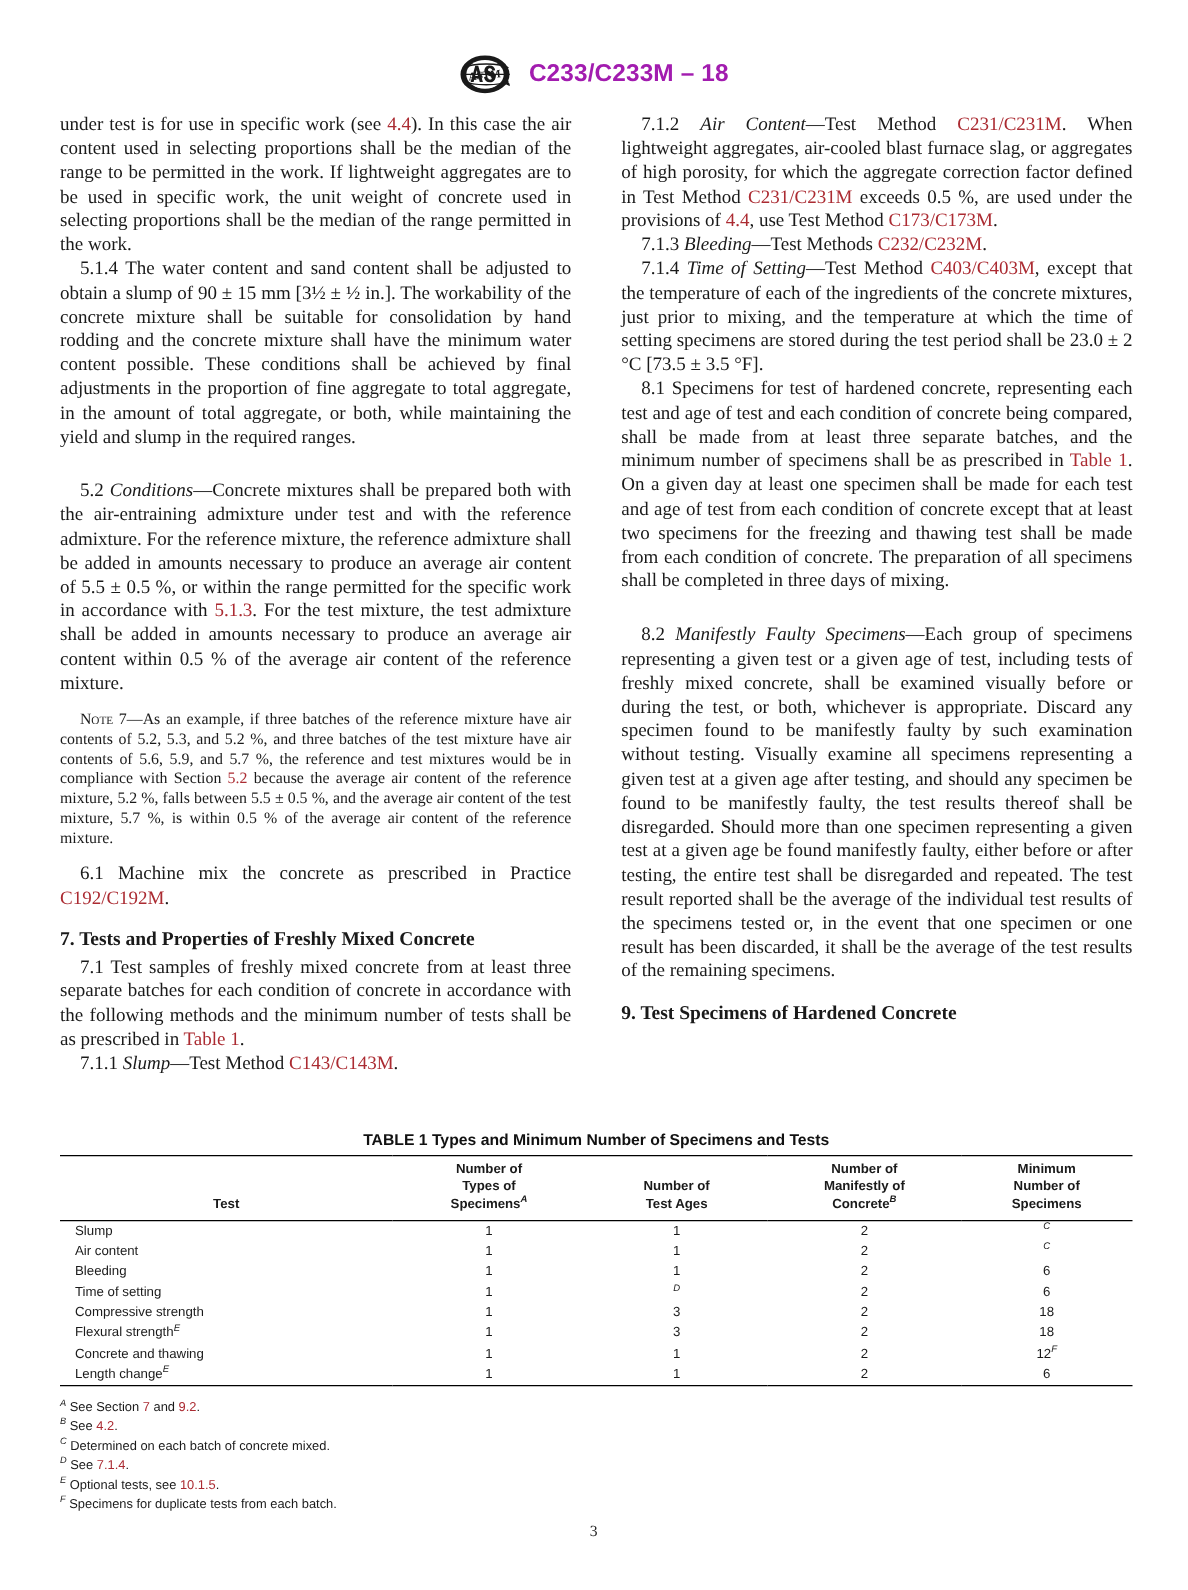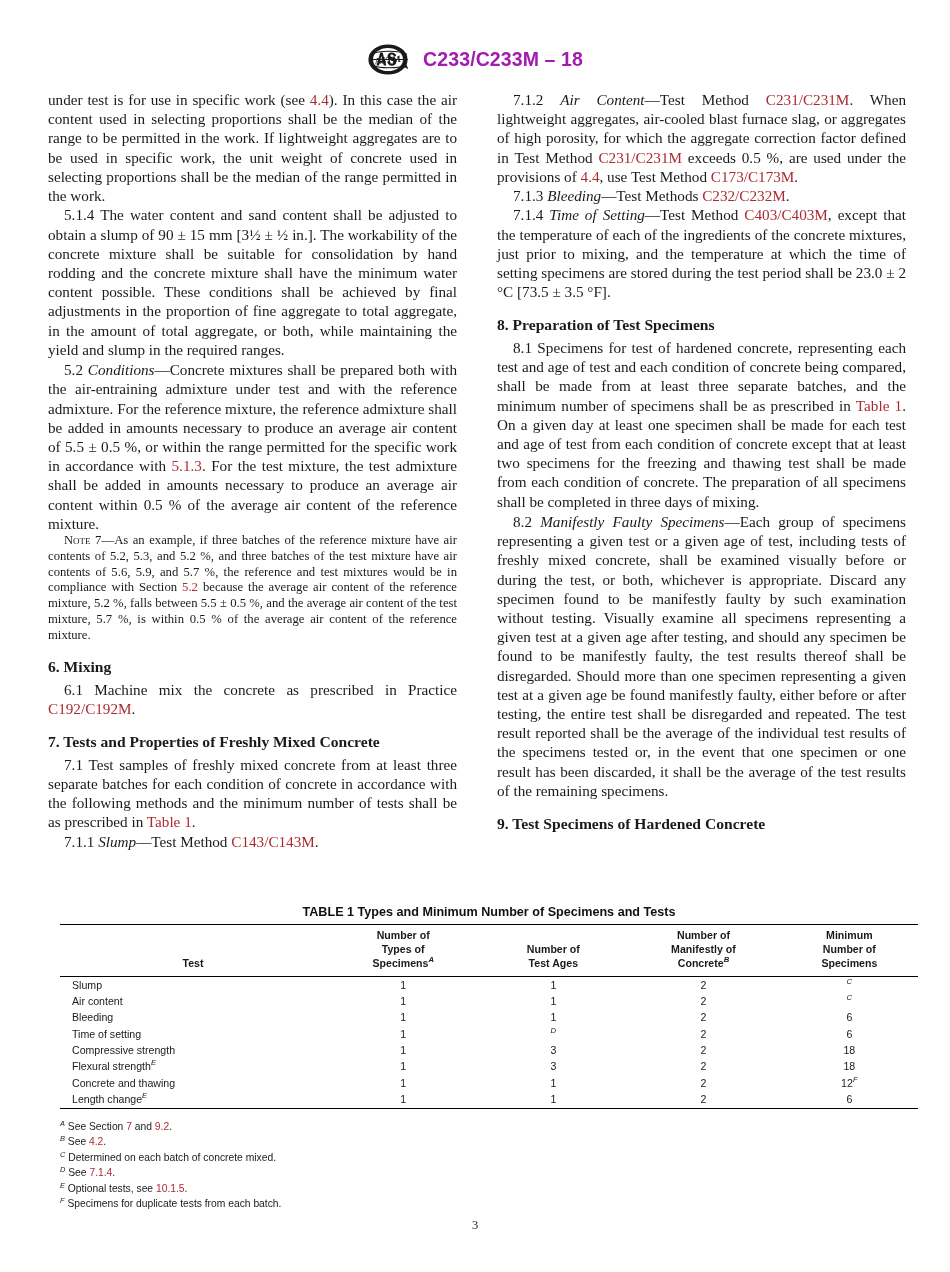--- a/index.html
+++ b/index.html
@@ -63,51 +63,52 @@
   }
   p {
     margin: 0;
     font-size: 15.2px;
     line-height: 1.265;
     text-align: justify;
     text-justify: inter-word;
     hyphens: none;
   }
   p.indent { text-indent: 16px; }
-  p.gap-before { margin-top: 1px; }
+  p.gap-before { margin-top: 24px; }
 
   h3.section {
     margin: 0;
     font-family: "Liberation Serif", serif;
     font-weight: bold;
     font-size: 15.6px;
     line-height: 1.25;
   }
   h3.sec-gap { margin-top: 14px; margin-bottom: 3px; }
 
   .lnk { color: #ab2b32; }
   .ital { font-style: italic; }
 
   
   .note {
+    margin-top: 12px;
     margin-bottom: 11px;
     font-size: 12.7px;
     line-height: 1.24;
     text-align: justify;
     text-indent: 16px;
   }
   .smallcaps {
     font-variant: small-caps;
     font-size: 12.6px;
   }
 
   
   .table-wrap {
     position: absolute;
-    left: 60px;
+    left: 48px;
     top: 905px;
     width: 858px;
   }
   .table-caption {
     font-family: "Liberation Sans", sans-serif;
     font-size: 12.6px;
     font-weight: bold;
     text-align: center;
     padding-bottom: 5px;
     color: #111;
@@ -202,38 +203,36 @@
     <div class="col">
 
       <p><span>under test is for use in specific work (see </span><span class="lnk">4.4</span><span>). In this case the air content used in selecting proportions shall be the median of the range to be permitted in the work. If lightweight aggregates are to be used in specific work, the unit weight of concrete used in selecting proportions shall be the median of the range permitted in the work.</span></p>
 
       <p class="indent">5.1.4 The water content and sand content shall be adjusted to obtain a slump of 90 ± 15 mm [3½ ± ½ in.]. The workability of the concrete mixture shall be suitable for consolidation by hand rodding and the concrete mixture shall have the minimum water content possible. These conditions shall be achieved by final adjustments in the proportion of fine aggregate to total aggregate, in the amount of total aggregate, or both, while maintaining the yield and slump in the required ranges.</p>
 
       <p class="indent gap-before"><span>5.2 </span><span class="ital">Conditions</span><span>—Concrete mixtures shall be prepared both with the air-entraining admixture under test and with the reference admixture. For the reference mixture, the reference admixture shall be added in amounts necessary to produce an average air content of 5.5 ± 0.5 %, or within the range permitted for the specific work in accordance with </span><span class="lnk">5.1.3</span><span>. For the test mixture, the test admixture shall be added in amounts necessary to produce an average air content within 0.5 % of the average air content of the reference mixture.</span></p>
 
       <p class="note"><span class="smallcaps">Note</span><span> 7</span><span>—As an example, if three batches of the reference mixture have air contents of 5.2, 5.3, and 5.2 %, and three batches of the test mixture have air contents of 5.6, 5.9, and 5.7 %, the reference and test mixtures would be in compliance with Section </span><span class="lnk">5.2</span><span> because the average air content of the reference mixture, 5.2 %, falls between 5.5 ± 0.5 %, and the average air content of the test mixture, 5.7 %, is within 0.5 % of the average air content of the reference mixture.</span></p>
 
-      <h3 class="section sec-gap">6.  Mixing</h3>
       <p class="indent"><span>6.1 Machine mix the concrete as prescribed in Practice </span><span class="lnk">C192/C192M</span><span>.</span></p>
 
       <h3 class="section sec-gap">7.  Tests and Properties of Freshly Mixed Concrete</h3>
       <p class="indent"><span>7.1 Test samples of freshly mixed concrete from at least three separate batches for each condition of concrete in accordance with the following methods and the minimum number of tests shall be as prescribed in </span><span class="lnk">Table 1</span><span>.</span></p>
 
       <p class="indent"><span>7.1.1 </span><span class="ital">Slump</span><span>—Test Method </span><span class="lnk">C143/C143M</span><span>.</span></p>
     </div>
 
     <div class="col">
 
       <p class="indent"><span>7.1.2 </span><span class="ital">Air Content</span><span>—Test Method </span><span class="lnk">C231/C231M</span><span>. When lightweight aggregates, air-cooled blast furnace slag, or aggregates of high porosity, for which the aggregate correction factor defined in Test Method </span><span class="lnk">C231/C231M</span><span> exceeds 0.5 %, are used under the provisions of </span><span class="lnk">4.4</span><span>, use Test Method </span><span class="lnk">C173/C173M</span><span>.</span></p>
 
       <p class="indent"><span>7.1.3 </span><span class="ital">Bleeding</span><span>—Test Methods </span><span class="lnk">C232/C232M</span><span>.</span></p>
 
       <p class="indent"><span>7.1.4 </span><span class="ital">Time of Setting</span><span>—Test Method </span><span class="lnk">C403/C403M</span><span>, except that the temperature of each of the ingredients of the concrete mixtures, just prior to mixing, and the temperature at which the time of setting specimens are stored during the test period shall be 23.0 ± 2 °C [73.5 ± 3.5 °F].</span></p>
 
-      <h3 class="section sec-gap">8.  Preparation of Test Specimens</h3>
       <p class="indent"><span>8.1 Specimens for test of hardened concrete, representing each test and age of test and each condition of concrete being compared, shall be made from at least three separate batches, and the minimum number of specimens shall be as prescribed in </span><span class="lnk">Table 1</span><span>. On a given day at least one specimen shall be made for each test and age of test from each condition of concrete except that at least two specimens for the freezing and thawing test shall be made from each condition of concrete. The preparation of all specimens shall be completed in three days of mixing.</span></p>
 
       <p class="indent gap-before"><span>8.2 </span><span class="ital">Manifestly Faulty Specimens</span><span>—Each group of specimens representing a given test or a given age of test, including tests of freshly mixed concrete, shall be examined visually before or during the test, or both, whichever is appropriate. Discard any specimen found to be manifestly faulty by such examination without testing. Visually examine all specimens representing a given test at a given age after testing, and should any specimen be found to be manifestly faulty, the test results thereof shall be disregarded. Should more than one specimen representing a given test at a given age be found manifestly faulty, either before or after testing, the entire test shall be disregarded and repeated. The test result reported shall be the average of the individual test results of the specimens tested or, in the event that one specimen or one result has been discarded, it shall be the average of the test results of the remaining specimens.</span></p>
 
       <h3 class="section sec-gap">9.  Test Specimens of Hardened Concrete</h3>
     </div>
   </div>
 
   <div class="table-wrap">
     <div class="table-caption">TABLE 1 Types and Minimum Number of Specimens and Tests</div>

